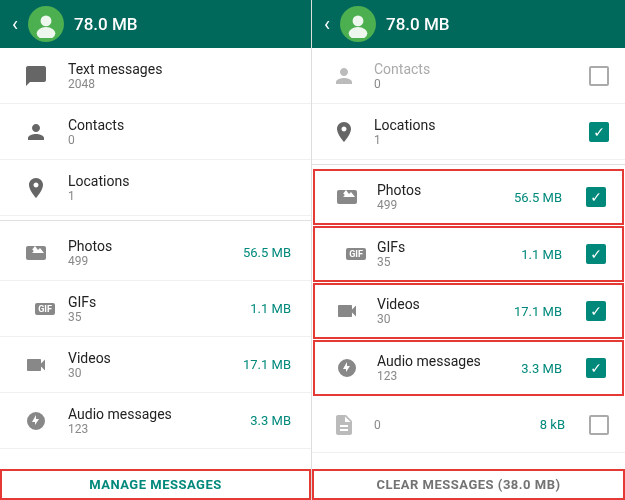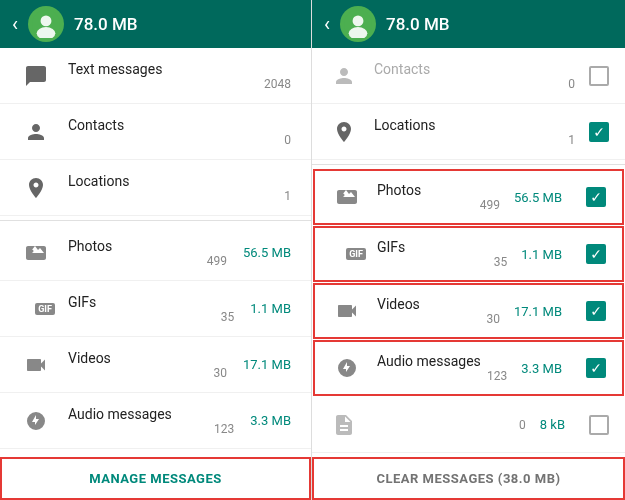--- a/index.html
+++ b/index.html
@@ -92,38 +92,37 @@
 
     .media-item-title {
       font-size: 14px;
       color: #222;
       font-weight: 400;
     }
 
     .media-item-count {
       font-size: 12px;
       color: #888;
-      text-align: right;
     }
 
     .media-item-size {
       font-size: 13px;
       color: #00897b;
       text-align: right;
     }
 
     .divider {
       height: 1px;
       background: #e0e0e0;
       margin: 4px 0;
     }
 
     .panel-footer {
       border-top: 2px solid #e53935;
-      padding: 12px 16px;
+      padding: 6px 16px;
       display: flex;
       align-items: center;
       justify-content: center;
       background: #fff;
       flex-shrink: 0;
     }
 
     .footer-btn {
       color: #00897b;
       font-size: 13px;

